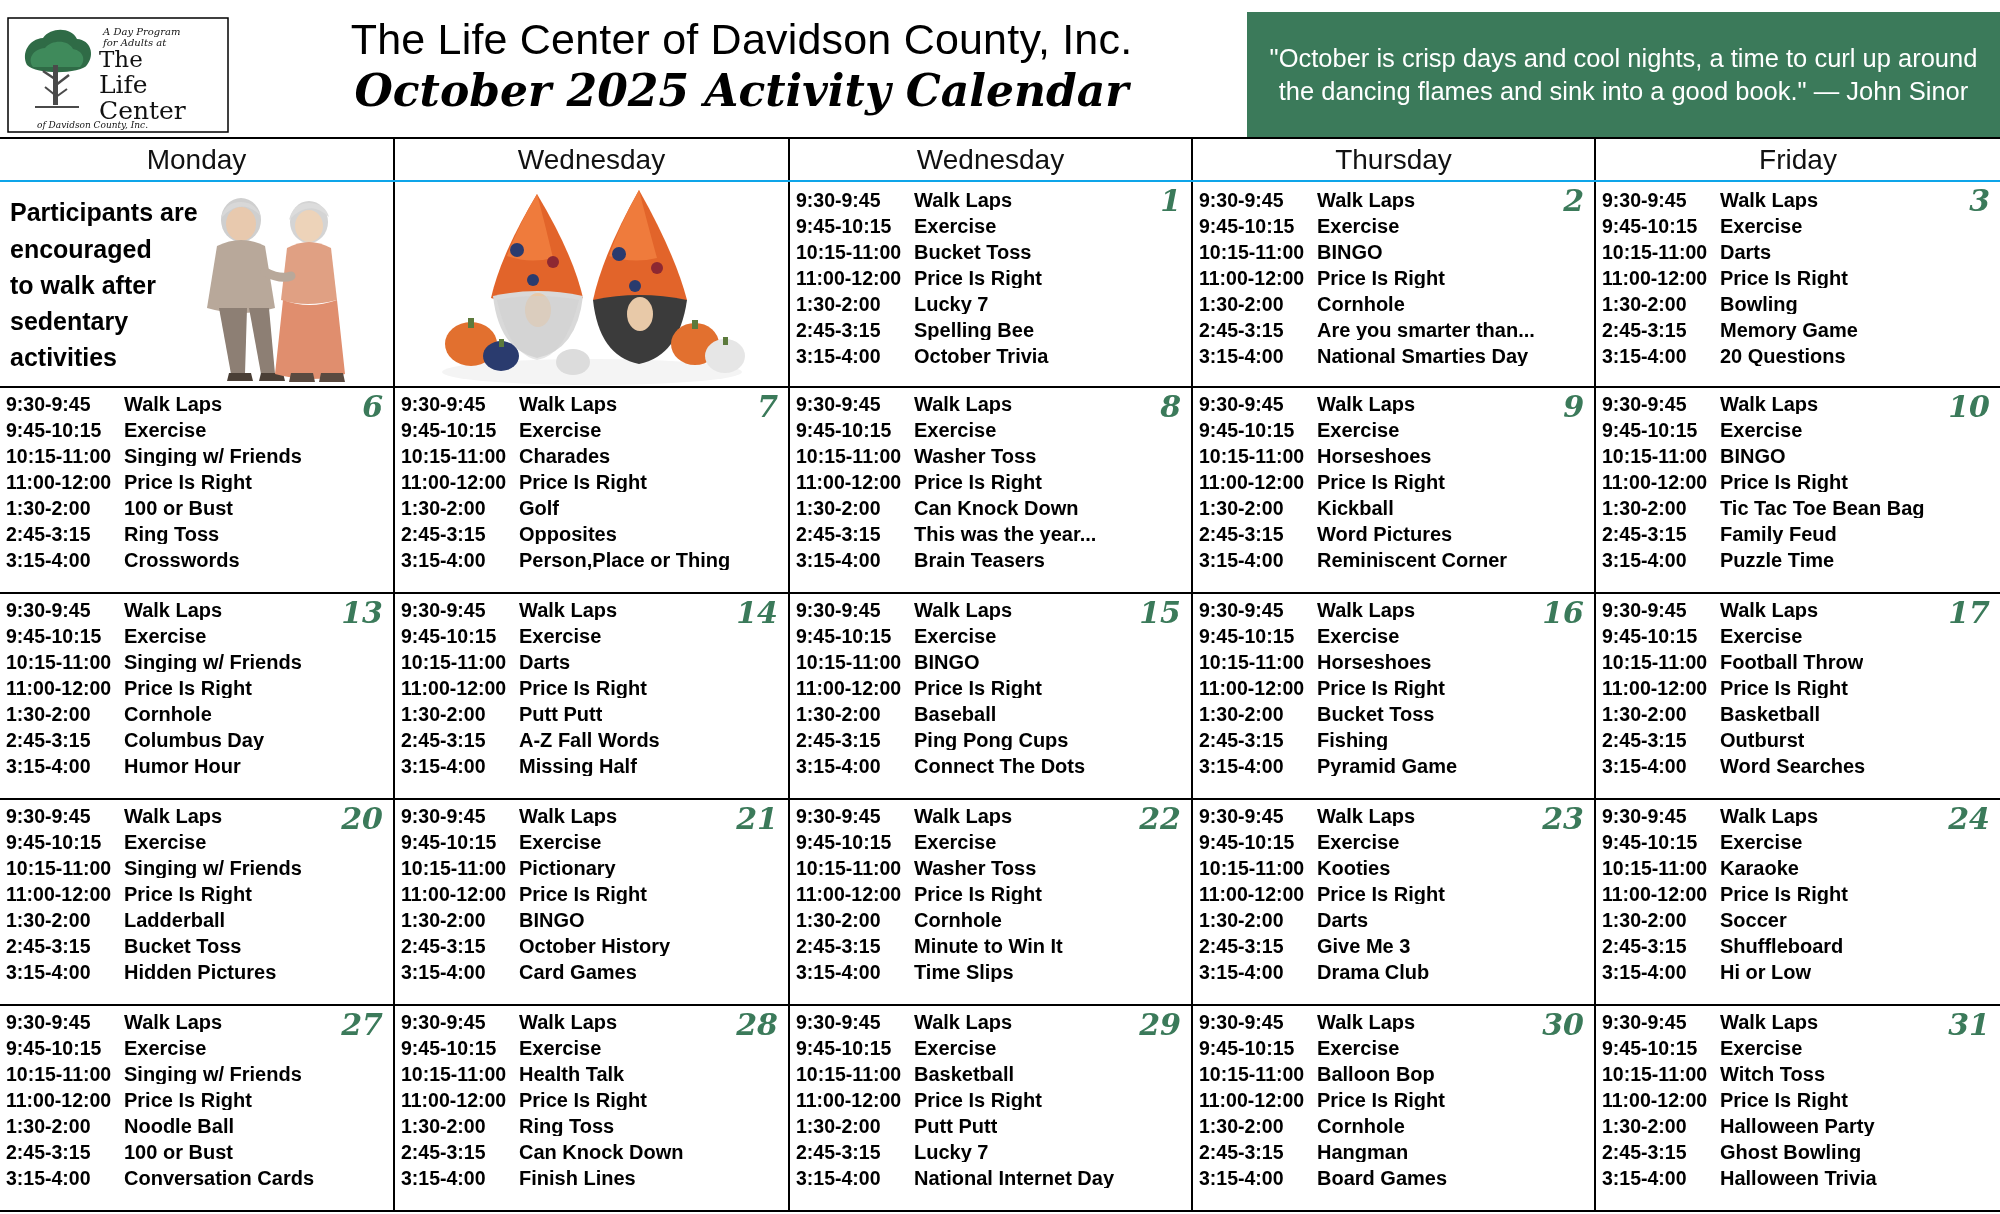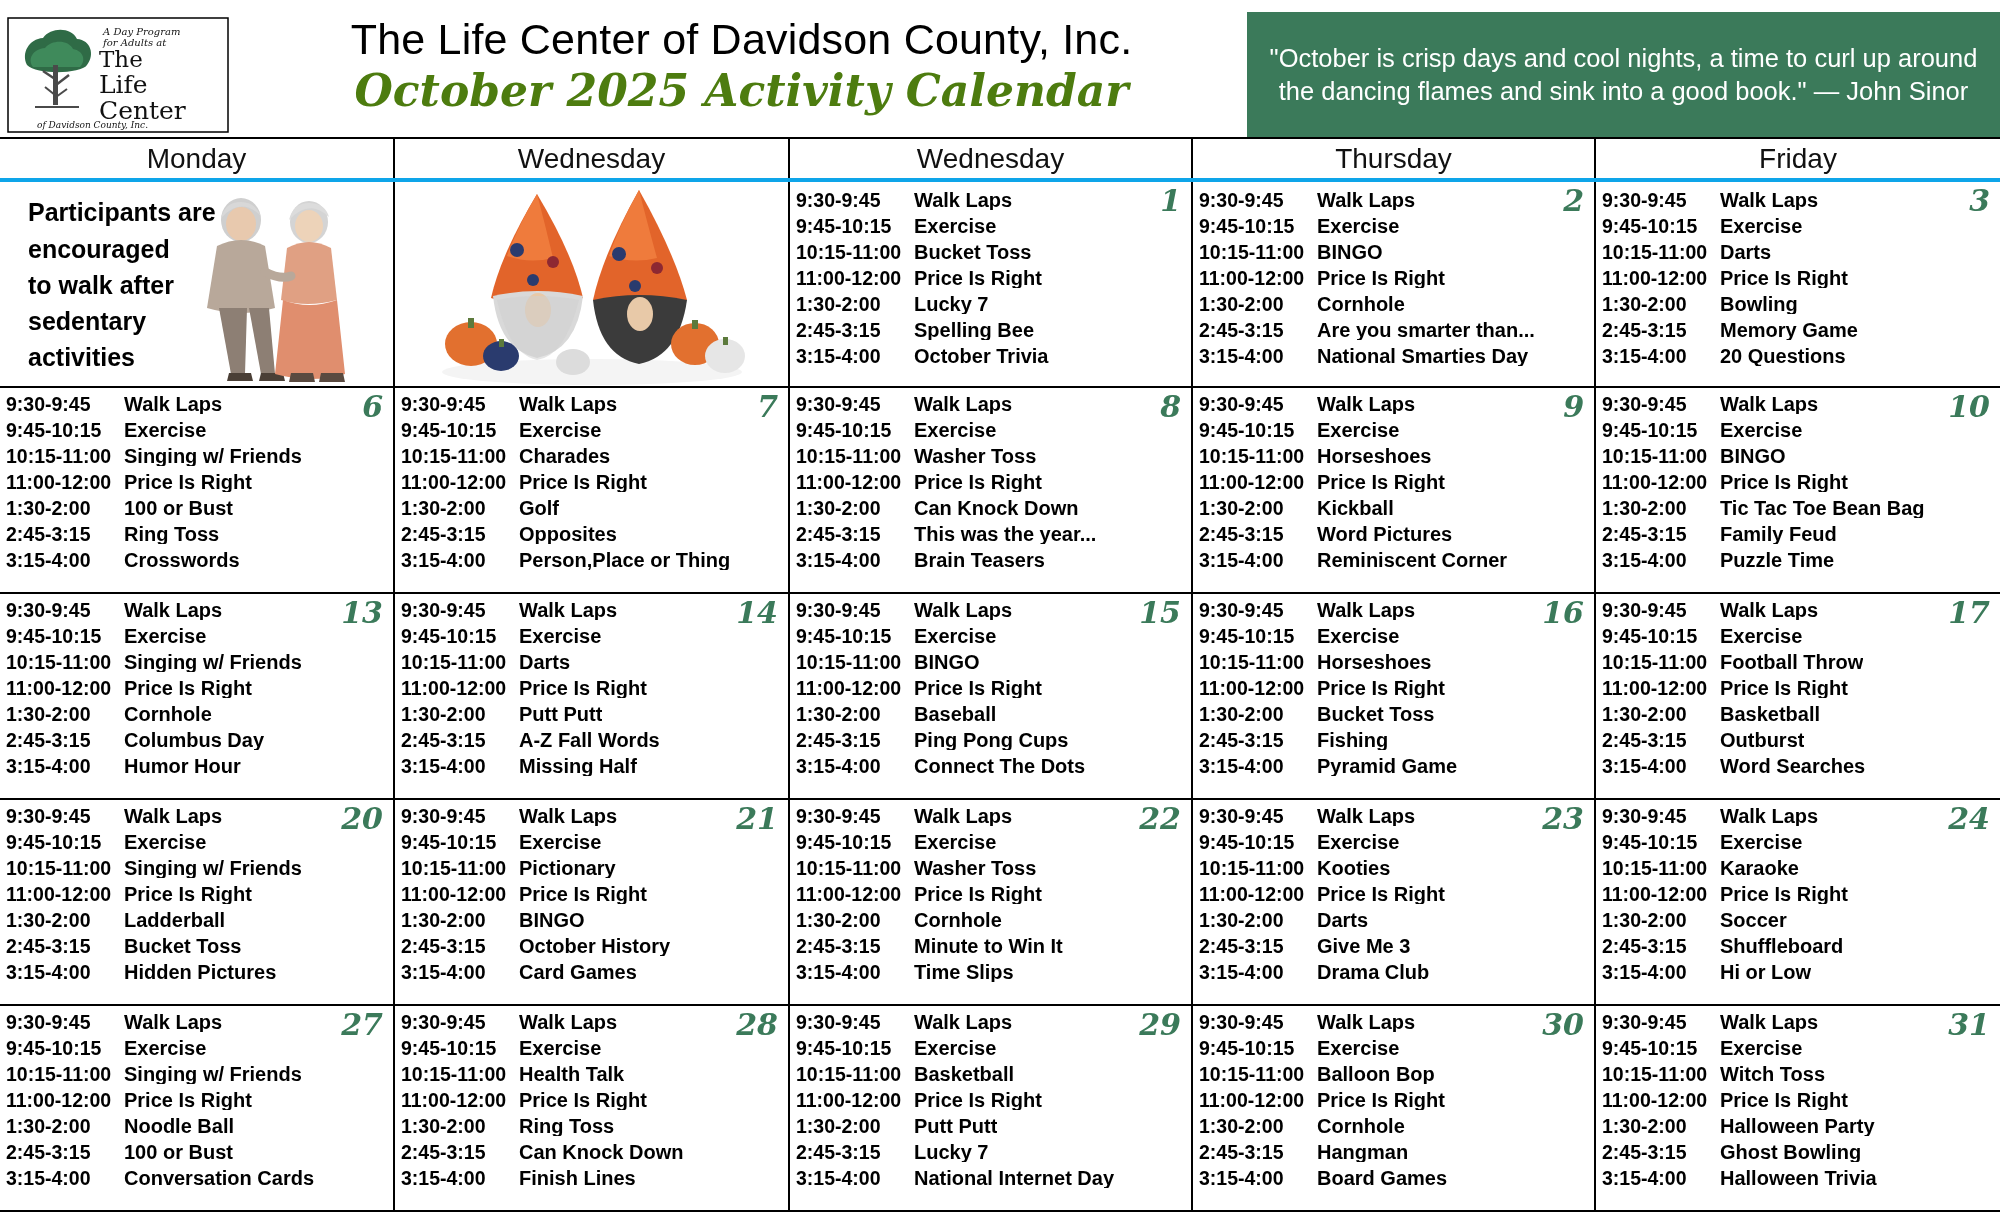--- a/index.html
+++ b/index.html
@@ -47,21 +47,21 @@
     color: #000;
     letter-spacing: 0.2px;
     line-height: 1.05;
     white-space: nowrap;
   }
   .title-sub {
     font-family: "DejaVu Serif", serif;
     font-style: italic;
     font-weight: bold;
     font-size: 44px;
-    color: #4d7c0f;
+    color: #000000;
     line-height: 1.15;
     margin-top: 4px;
     white-space: nowrap;
   }
   .quote-box {
     width: 753px;
     flex: 0 0 753px;
     background: #3b7a5a;
     color: #ffffff;
     display: flex;
@@ -71,21 +71,21 @@
     padding: 6px 16px;
     font-size: 25.5px;
     line-height: 1.28;
   }
 
   
   .dayheader {
     display: grid;
     grid-template-columns: 395px 395px 403px 403px 404px;
     height: 43px;
-    border-bottom: 4px solid #0ea5e9;
+    border-bottom: 2px solid #0ea5e9;
   }
   .dayheader > div {
     display: flex;
     align-items: center;
     justify-content: center;
     font-size: 28px;
     color: #111;
     border-right: 2px solid #000;
   }
   .dayheader > div:last-child { border-right: none; }
@@ -139,21 +139,21 @@
     text-overflow: ellipsis;
   }
 
   
   .week1 .rows { margin-top: 4px; }
 
   
   .note-cell {
     display: flex;
     align-items: center;
-    padding-left: 28px;
+    padding-left: 10px;
   }
   .note-text {
     font-size: 25px;
     font-weight: bold;
     line-height: 1.45;
     color: #000;
     z-index: 2;
     position: relative;
   }
   .walk-art {

